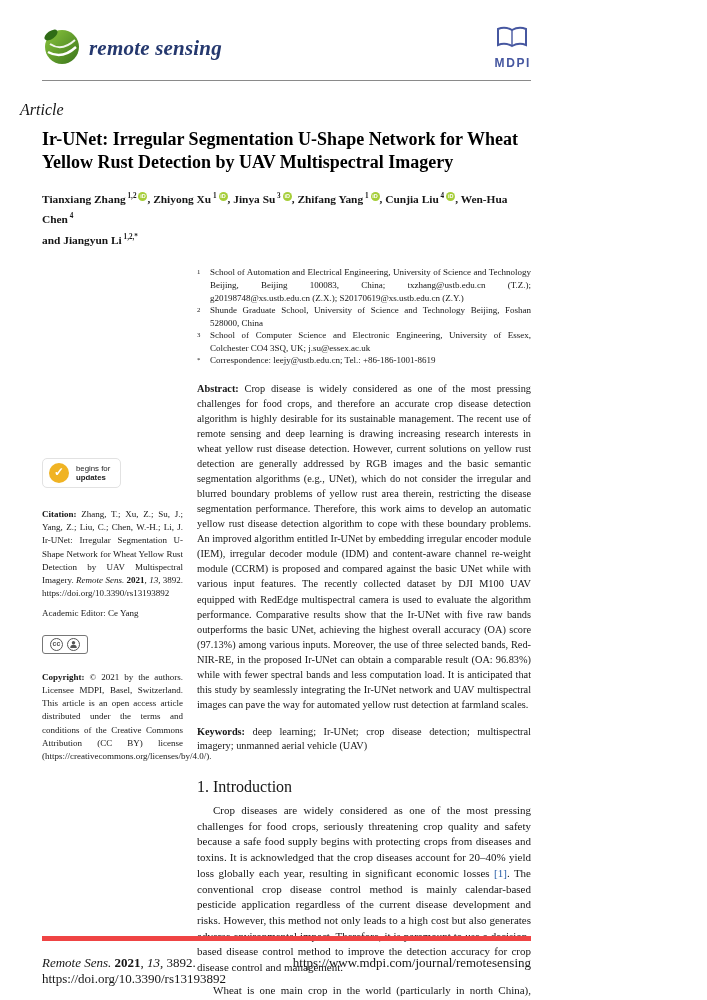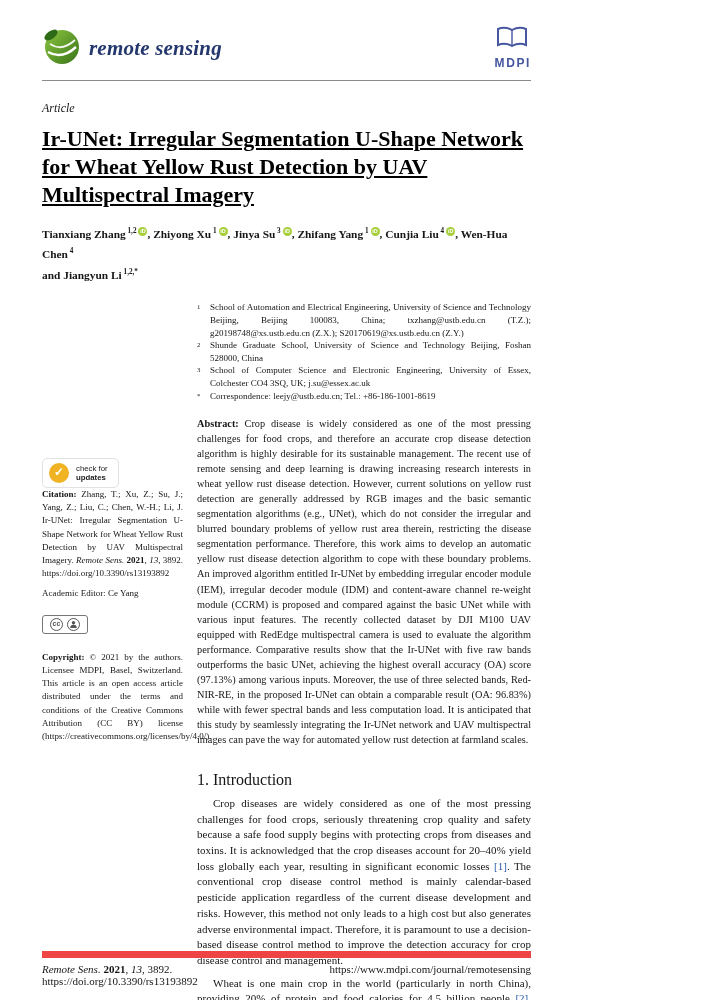--- a/index.html
+++ b/index.html
@@ -8,22 +8,22 @@
 
   
   .header{display:flex;justify-content:space-between;align-items:center;padding:26px 38px 0 42px;}
   .journal-logo{display:flex;align-items:center;gap:9px;cursor:pointer;}
   .journal-name{font-size:21px;font-weight:700;font-style:italic;color:#25386e;letter-spacing:.2px;}
   .mdpi-logo{display:flex;flex-direction:column;align-items:flex-start;gap:2px;cursor:pointer;}
   .mdpi-word{font-family:"Liberation Sans",sans-serif;font-weight:700;font-size:12px;color:#4657a0;letter-spacing:1.6px;}
   .rule{border-top:1px solid #8a8a8a;margin:10px 38px 0 42px;}
 
   
-  .article-label{margin:20px 38px 0 42px;font-size:12px;font-style:italic;}
-  .title{margin:9px 38px 0 42px;font-size:22px;line-height:1.27;font-weight:700;color:#000;text-decoration:underline;}
+  .article-label{margin:20px 38px 0 20px;font-size:16px;font-style:italic;}
+  .title{margin:9px 38px 0 42px;font-size:18px;line-height:1.27;font-weight:700;color:#000;}
   .authors{margin:15px 38px 0 42px;font-size:11.4px;font-weight:700;line-height:1.8;}
   .authors sup{font-size:7.2px;}
   .orcid{display:inline-block;width:9px;height:9px;border-radius:50%;background:#a6ce39;color:#fff;font-family:"Liberation Sans",sans-serif;font-size:5.5px;font-weight:700;text-align:center;line-height:9px;vertical-align:super;margin-left:2px;cursor:pointer;}
 
   
   .main{margin:16px 38px 0 197px;}
   .affil-row{display:flex;font-size:9px;line-height:1.4;text-align:justify;}
   .affil-num{flex:0 0 13px;font-size:6.8px;padding-top:1px;}
   .affil-text{flex:1;}
   .abstract{margin:14px 0 0;font-size:10.3px;line-height:1.46;text-align:justify;}
@@ -34,30 +34,30 @@
   .seg-italic{font-style:italic;}
   .seg-bold{font-weight:700;}
 
   
   .sidebar{position:absolute;left:42px;top:458px;width:141px;font-size:9px;line-height:1.47;}
   .check-badge{display:inline-flex;align-items:center;gap:7px;border:1px solid #e2e2e2;border-radius:5px;padding:4px 10px 4px 6px;cursor:pointer;background:#fff;}
   .check-icon{width:20px;height:20px;border-radius:50%;background:#f0b323;color:#fff;font-size:12px;font-weight:700;display:flex;align-items:center;justify-content:center;font-family:"Liberation Sans",sans-serif;flex:none;}
   .check-text{font-family:"Liberation Sans",sans-serif;font-size:7.8px;line-height:1.2;color:#222;}
   .check-text .l2{font-weight:700;}
   .sb{margin:0;text-align:justify;}
-  .citation{}
+  .citation{margin-top:20px;}
   .acad{margin-top:6px;}
   .dates{margin-top:14px;}
   .pubnote{margin-top:17px;}
   .cc-badge{margin-top:15px;width:46px;height:19px;border:1px solid #777;border-radius:3px;display:flex;align-items:center;justify-content:center;gap:4px;cursor:pointer;background:#fff;box-sizing:border-box;}
   .cc-circle{width:13px;height:13px;border:1.2px solid #555;border-radius:50%;display:flex;align-items:center;justify-content:center;font-size:7px;font-weight:700;color:#555;font-family:"Liberation Sans",sans-serif;box-sizing:border-box;}
   .copyright{margin-top:17px;}
 
   
-  .footer{position:absolute;left:42px;right:38px;bottom:13px;border-top:7px solid #ef4444;padding-top:5px;display:flex;justify-content:space-between;font-size:11px;}
+  .footer{position:absolute;left:42px;right:38px;bottom:13px;border-top:5px solid #ef4444;padding-top:14px;display:flex;justify-content:space-between;font-size:13px;}
 </style>
 </head>
 <body>
 
 <div class="page">
 
   <div class="header">
     <div class="journal-logo">
       <span>
         <svg width="38" height="38" viewBox="0 0 38 38">
@@ -106,31 +106,32 @@
           <span class="affil-text">School of Computer Science and Electronic Engineering, University of Essex, Colchester CO4 3SQ, UK; j.su@essex.ac.uk</span>
         </div>
         <div class="affil-row">
           <span class="affil-num">*</span>
           <span class="affil-text">Correspondence: leejy@ustb.edu.cn; Tel.: +86-186-1001-8619</span>
         </div>
       </div>
 
     <p class="abstract"><b>Abstract:</b> <span>Crop disease is widely considered as one of the most pressing challenges for food crops, and therefore an accurate crop disease detection algorithm is highly desirable for its sustainable management. The recent use of remote sensing and deep learning is drawing increasing research interests in wheat yellow rust disease detection. However, current solutions on yellow rust detection are generally addressed by RGB images and the basic semantic segmentation algorithms (e.g., UNet), which do not consider the irregular and blurred boundary problems of yellow rust area therein, restricting the disease segmentation performance. Therefore, this work aims to develop an automatic yellow rust disease detection algorithm to cope with these boundary problems. An improved algorithm entitled Ir-UNet by embedding irregular encoder module (IEM), irregular decoder module (IDM) and content-aware channel re-weight module (CCRM) is proposed and compared against the basic UNet while with various input features. The recently collected dataset by DJI M100 UAV equipped with RedEdge multispectral camera is used to evaluate the algorithm performance. Comparative results show that the Ir-UNet with five raw bands outperforms the basic UNet, achieving the highest overall accuracy (OA) score (97.13%) among various inputs. Moreover, the use of three selected bands, Red-NIR-RE, in the proposed Ir-UNet can obtain a comparable result (OA: 96.83%) while with fewer spectral bands and less computation load. It is anticipated that this study by seamlessly integrating the Ir-UNet network and UAV multispectral images can pave the way for automated yellow rust detection at farmland scales.</span></p>
 
+    <p class="keywords"><b>Keywords:</b> <span>deep learning; Ir-UNet; crop disease detection; multispectral imagery; unmanned aerial vehicle (UAV)</span></p>
 
     <h2 class="intro-heading">1. Introduction</h2>
     <p class="body-par"><span>Crop diseases are widely considered as one of the most pressing challenges for food crops, seriously threatening crop quality and safety because a safe food supply begins with protecting crops from diseases and toxins. It is acknowledged that the crop diseases account for 20–40% yield loss globally each year, resulting in significant economic losses </span><span class="seg-link">[1]</span><span>. The conventional crop disease control method is mainly calendar-based pesticide application regardless of the current disease development and risks. However, this method not only leads to a high cost but also generates adverse environmental impact. Therefore, it is paramount to use a decision-based disease control method to improve the detection accuracy for crop disease control and management.</span></p>
     <p class="body-par"><span>Wheat is one main crop in the world (particularly in north China), providing 20% of protein and food calories for 4.5 billion people </span><span class="seg-link">[2]</span><span>. However, wheat production is facing</span></p>
   </div>
 
   <aside class="sidebar">
     <div class="check-badge">
       <span class="check-icon">✓</span>
       <span class="check-text">
-        <span class="l1">check for</span><br>
+        <span class="l1">begins for</span><br>
         <span class="l2">updates</span>
       </span>
     </div>
 
     <p class="sb citation"><span class="seg-bold">Citation: </span><span>Zhang, T.; Xu, Z.; Su, J.; Yang, Z.; Liu, C.; Chen, W.-H.; Li, J. Ir-UNet: Irregular Segmentation U-Shape Network for Wheat Yellow Rust Detection by UAV Multispectral Imagery. </span><span class="seg-italic">Remote Sens. </span><span class="seg-bold">2021</span><span>, </span><span class="seg-italic">13</span><span>, 3892. https://doi.org/10.3390/rs13193892</span></p>
 
     <p class="sb acad">Academic Editor: Ce Yang</p>
 
 
 

